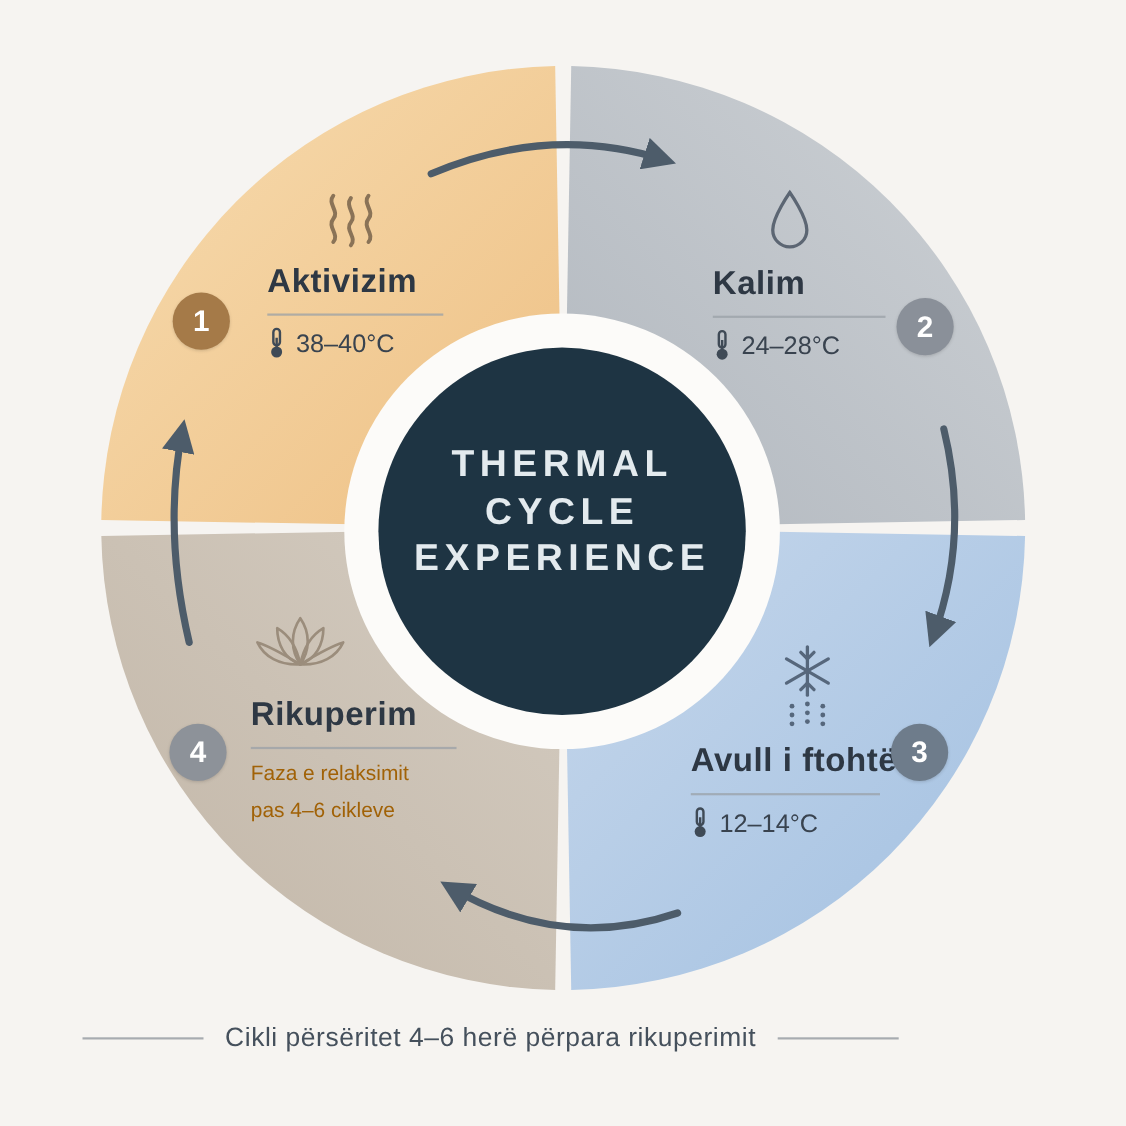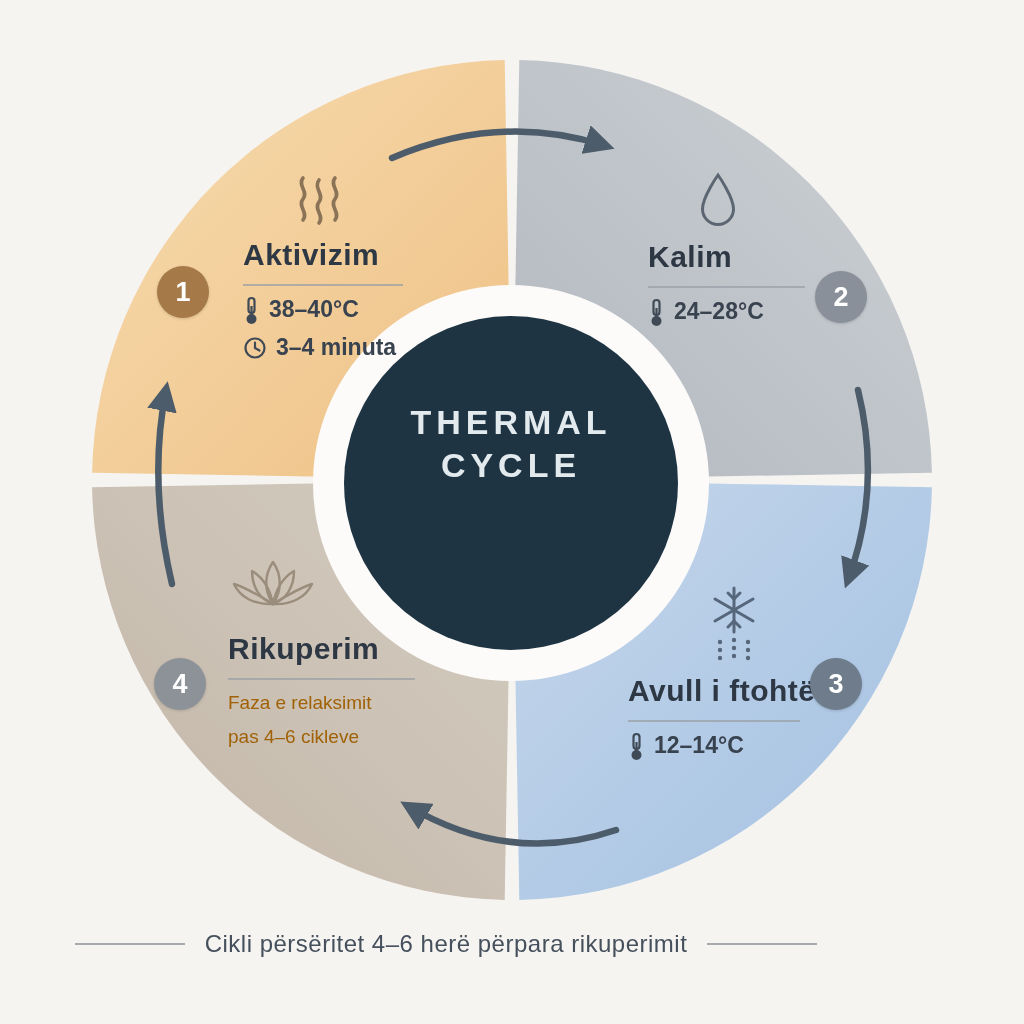--- a/index.html
+++ b/index.html
@@ -22,22 +22,22 @@
   #phase1 .phase-icon{margin-left:50px;}
   #phase2 .phase-icon{margin-left:48px;}
   #phase3 .phase-icon{margin-left:78px;}
   #phase4 .phase-icon{margin-left:0px;}
 
   .phase-title{
     margin-top:8px;font-size:30px;font-weight:600;color:#2e3844;
     letter-spacing:0.5px;white-space:nowrap;
   }
   .phase-divider{height:2px;background:#9aa0a7;opacity:.75;margin:12px 0 10px;width:100%;}
-  .phase-row{display:flex;gap:9px;margin-top:8px;
-    font-size:23px;color:#39434f;white-space:nowrap;font-weight:bold;}
+  .phase-row{display:flex;align-items:center;gap:9px;margin-top:8px;
+    font-size:23px;color:#39434f;white-space:nowrap;}
   .row-icon{display:inline-flex;align-items:center;}
   .phase-desc{margin-top:8px;font-size:19px;color:#a16207;line-height:1.35;white-space:nowrap;}
 
   .badge{
     position:absolute;width:52px;height:52px;border-radius:50%;
     display:flex;align-items:center;justify-content:center;
     color:#fff;font-size:27px;font-weight:600;
     box-shadow:0 1px 3px rgba(0,0,0,0.15);
   }
   #badge1{left:157px;top:266px;background:#a57a48;}
@@ -117,29 +117,20 @@
     <div class="phase-row">
       <span class="row-icon">
         <svg width="17" height="30" viewBox="0 0 17 30">
           <rect x="5.5" y="2" width="6" height="15" rx="3" fill="none" stroke="#3f4a56" stroke-width="2.2"></rect>
           <circle cx="8.5" cy="23" r="5" fill="#3f4a56"></circle>
           <line x1="8.5" y1="10" x2="8.5" y2="20" stroke="#3f4a56" stroke-width="2.2"></line>
         </svg>
       </span>
       <span>38–40°C</span>
     </div>
-    <div class="phase-row">
-      <span class="row-icon">
-        <svg width="24" height="24" viewBox="0 0 24 24">
-          <circle cx="12" cy="12" r="9.5" fill="none" stroke="#3f4a56" stroke-width="2.2"></circle>
-          <path d="M12 6.5 v5.5 l4.5 2.5" fill="none" stroke="#3f4a56" stroke-width="2.2" stroke-linecap="round"></path>
-        </svg>
-      </span>
-      <span>3–4 minuta</span>
-    </div>
   </div>
 
   <div class="phase" id="phase2">
     <span class="phase-icon">
       <svg width="44" height="58" viewBox="0 0 44 58">
         <path d="M22 5 C 22 5 6.5 27 6.5 39 a 15.5 15.5 0 0 0 31 0 C 37.5 27 22 5 22 5 Z" fill="none" stroke="#5c6673" stroke-width="3"></path>
       </svg>
     </span>
     <div class="phase-title">Kalim</div>
     <div class="phase-divider"></div>
@@ -213,20 +204,21 @@
   </div>
 
   <div class="badge" id="badge1">1</div>
   <div class="badge" id="badge2">2</div>
   <div class="badge" id="badge3">3</div>
   <div class="badge" id="badge4">4</div>
 
   <div class="center-label">
     <div>THERMAL</div>
     <div>CYCLE</div>
+    <div>EXPERIENCE</div>
   </div>
 
   <div class="footer">
     <span class="footer-line"></span>
     <span class="footer-text">Cikli përsëritet 4–6 herë përpara rikuperimit</span>
     <span class="footer-line"></span>
   </div>
 
 </div>
 

